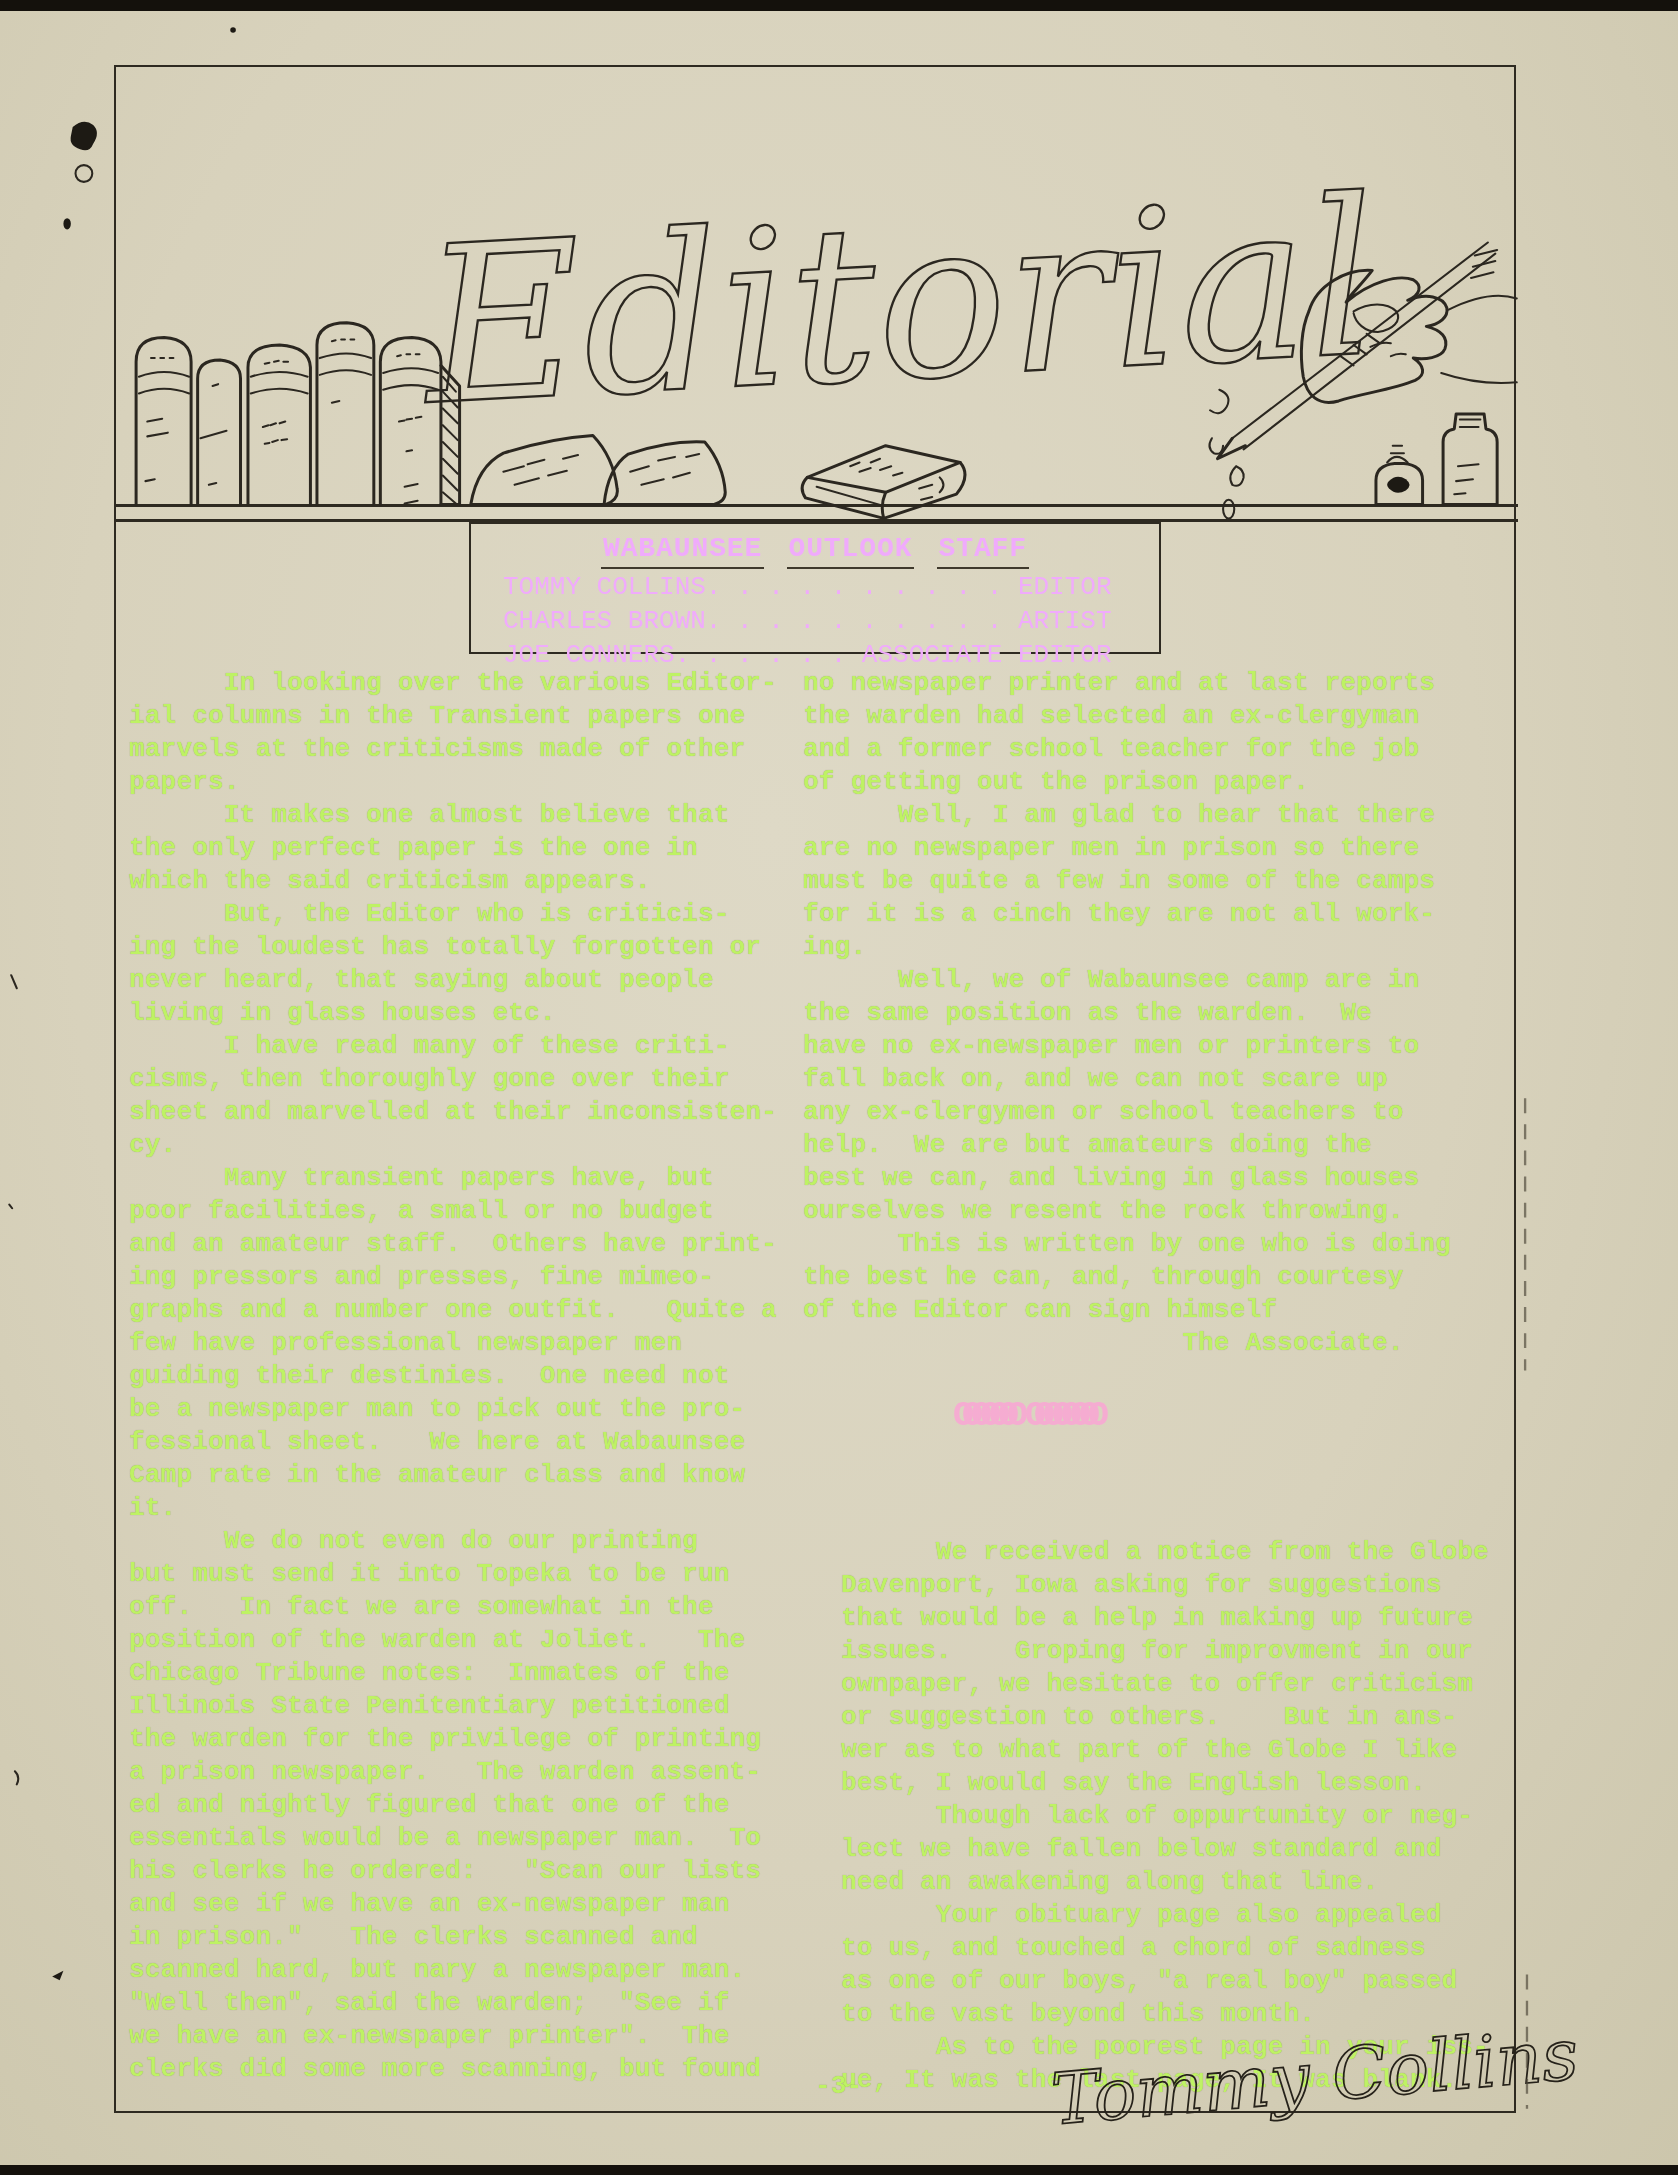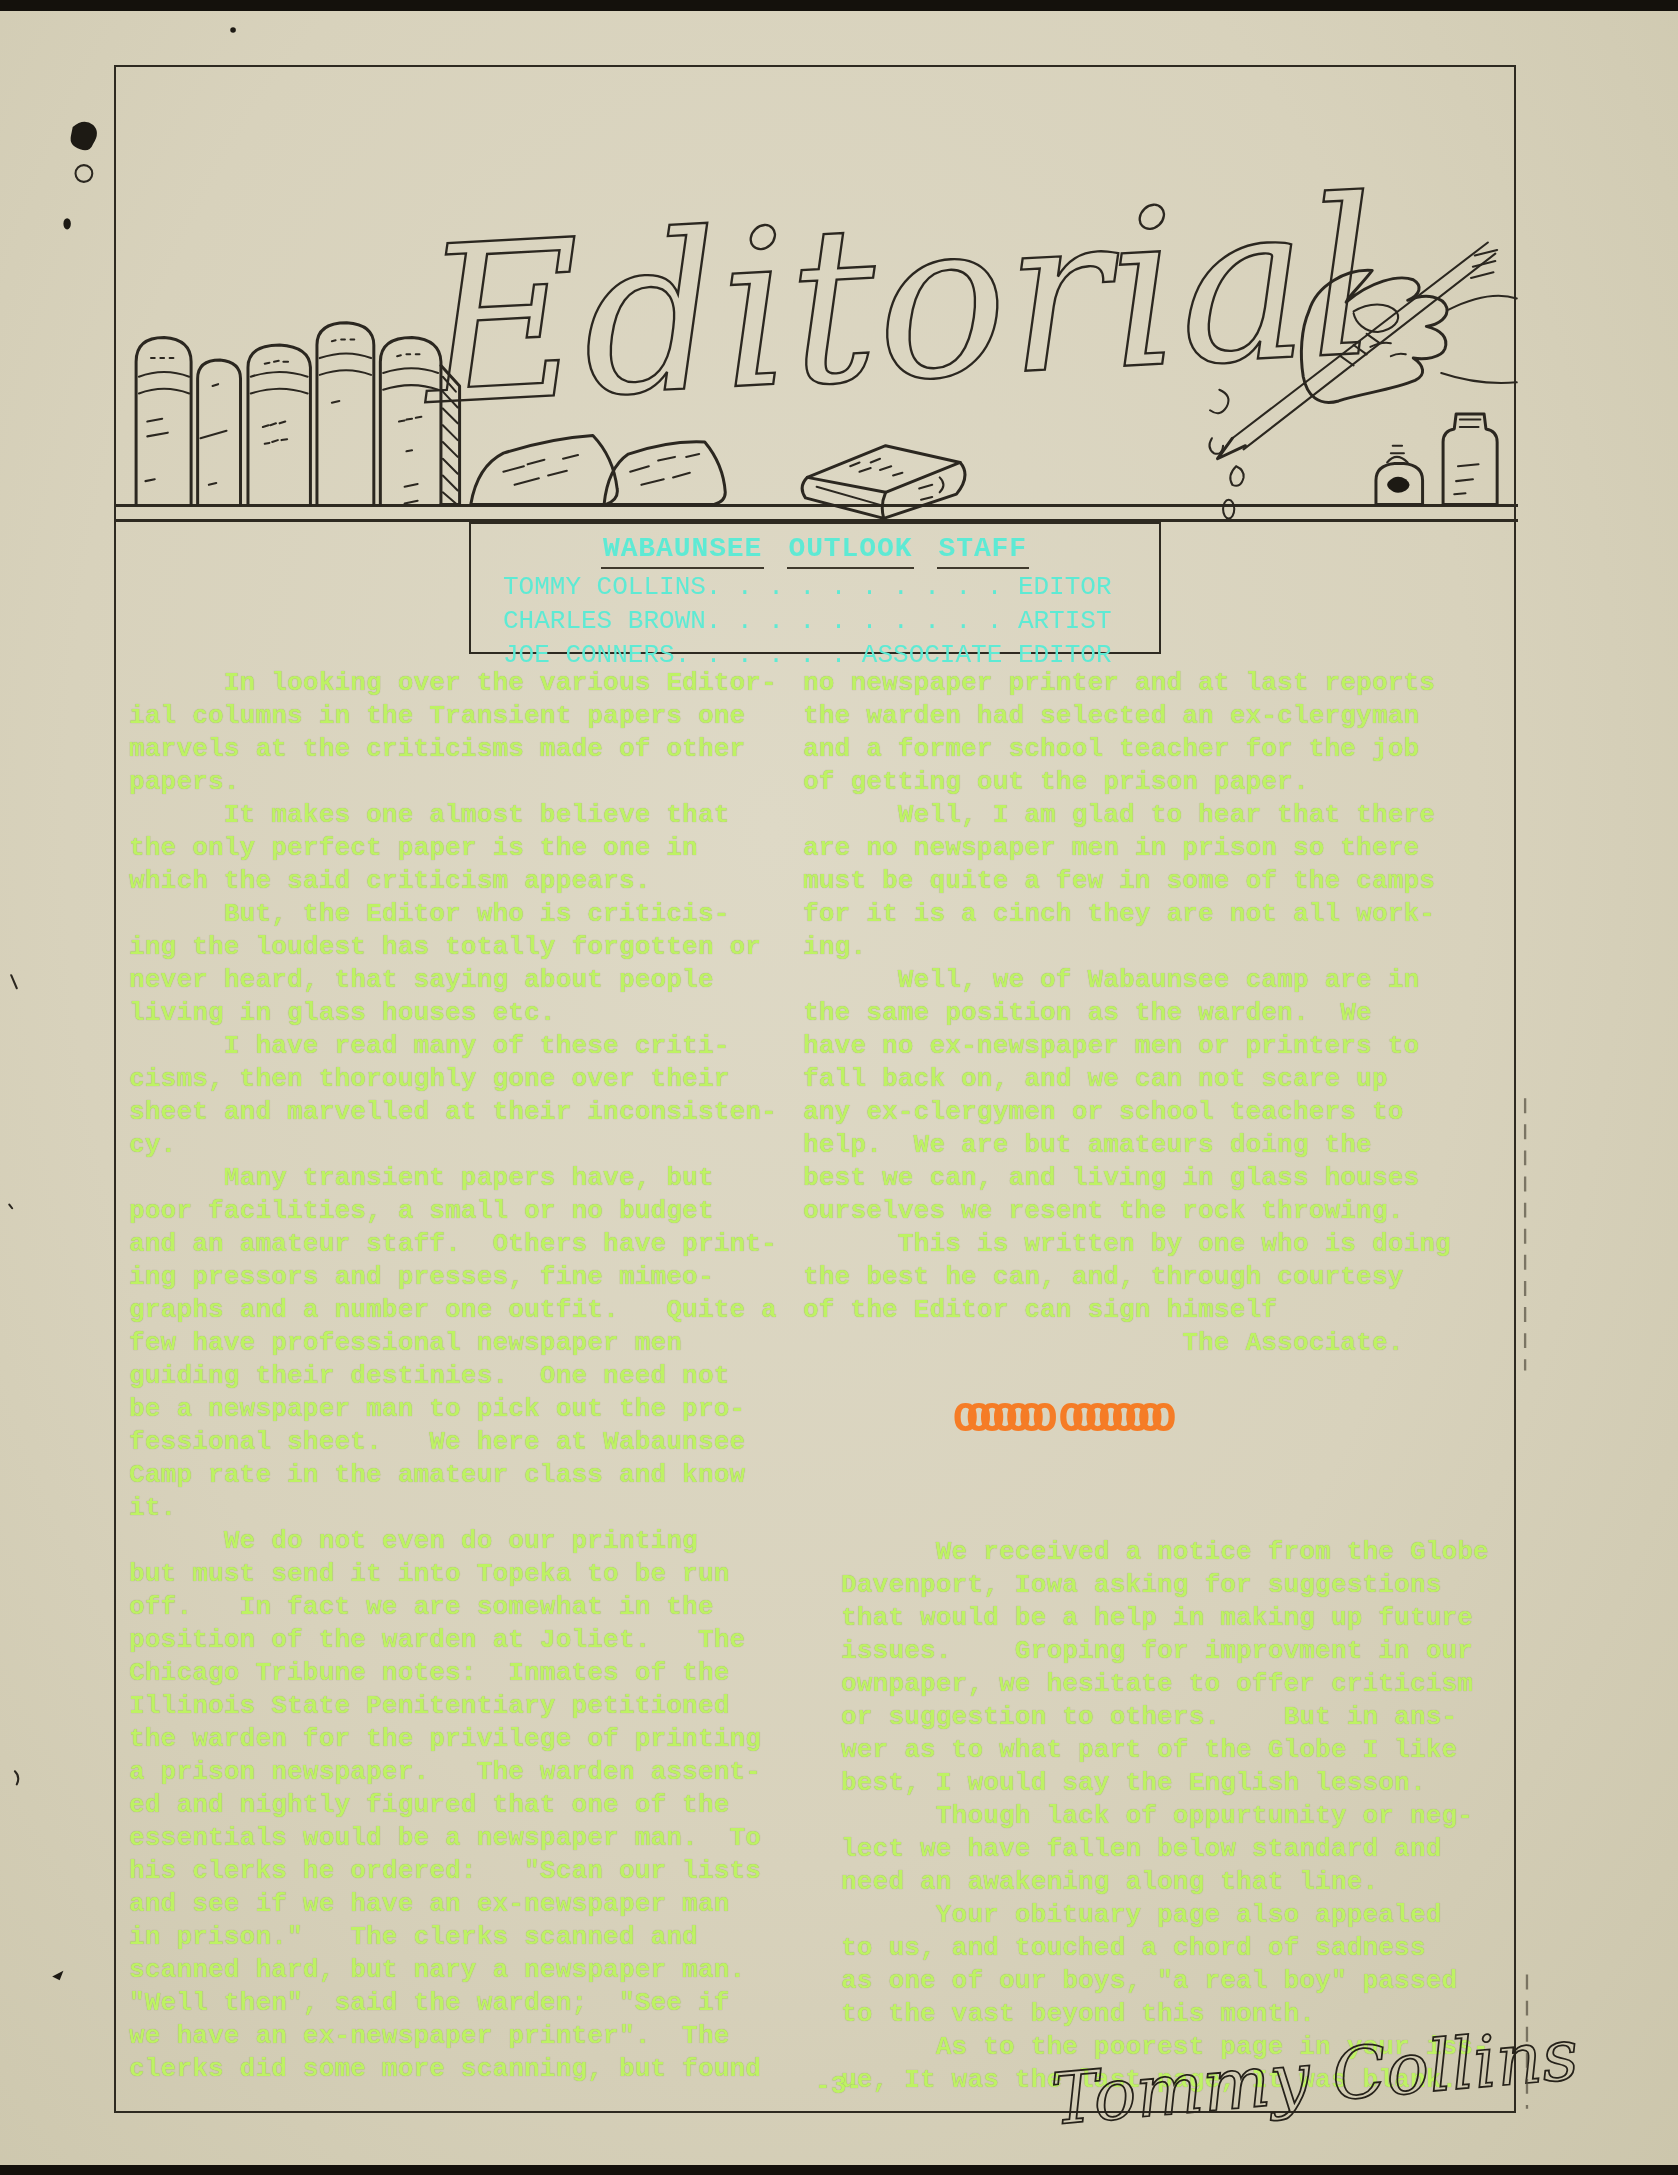--- a/index.html
+++ b/index.html
@@ -18,42 +18,42 @@
   .frame{
     position:absolute;left:114px;top:65px;width:1398px;height:2044px;
     border:2.8px solid #2e2a21;
   }
   .rule{position:absolute;background:#2e2a21;height:2.8px;}
   .shelf-1{left:114px;top:504px;width:1404px;}
   .shelf-2{left:114px;top:519px;width:1404px;}
   .staff-box{
     position:absolute;left:469px;top:522px;width:692px;height:132px;
     border:2.8px solid #2e2a21;box-sizing:border-box;overflow:visible;
-    color:#5eead4;
+    color:#f0abfc;
   }
   .staff-title{
     text-align:center;padding-top:9.3px;font-size:28px;font-weight:700;
     letter-spacing:0.9px;white-space:nowrap;
   }
   .staff-title span{border-bottom:2.8px solid #3f392c;margin:0 11.2px;padding:0 1.9px 2.8px 1.9px;}
   .staff-lines{
     padding-left:32px;margin-top:5.6px;font-size:26px;font-weight:400;
     line-height:34px;white-space:pre;
   }
   .typed{
     position:absolute;white-space:pre;font-size:26px;line-height:33px;
     font-weight:700;color:#bef264;letter-spacing:0.2px;
     text-shadow:0 0 0.9px rgba(66,59,46,.45);
   }
   .col-left{left:129px;top:667px;}
   .col-right-top{left:803px;top:667px;}
   .col-right-bottom{left:841px;top:1536px;}
   .divider{
-    position:absolute;left:953px;top:1396px;font-size:42px;font-weight:700;
-    letter-spacing:-12px;color:#f97316;opacity:.9;white-space:pre;
+    position:absolute;left:953px;top:1396px;font-size:35px;font-weight:700;
+    letter-spacing:-12px;color:#f9a8d4;opacity:.9;white-space:pre;
   }
   .page-num{left:815px;top:2070px;width:75px;}
   svg.overlay{position:absolute;left:0;top:0;z-index:4;pointer-events:none;}
   .art{stroke:#2b2720;fill:none;stroke-width:3.2;stroke-linecap:round;stroke-linejoin:round;}
   .art-thin{stroke:#2b2720;fill:none;stroke-width:2.2;stroke-linecap:round;}
   .stain{fill:#1d1a14;stroke:none;}
 </style>
 </head>
 <body>
 

